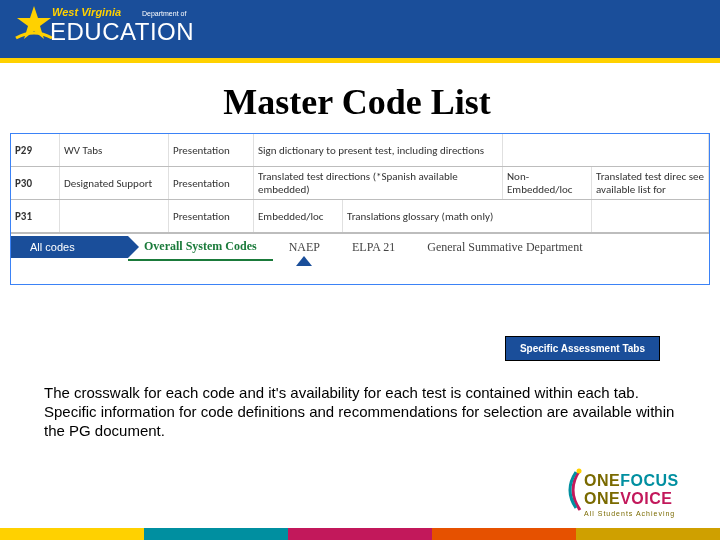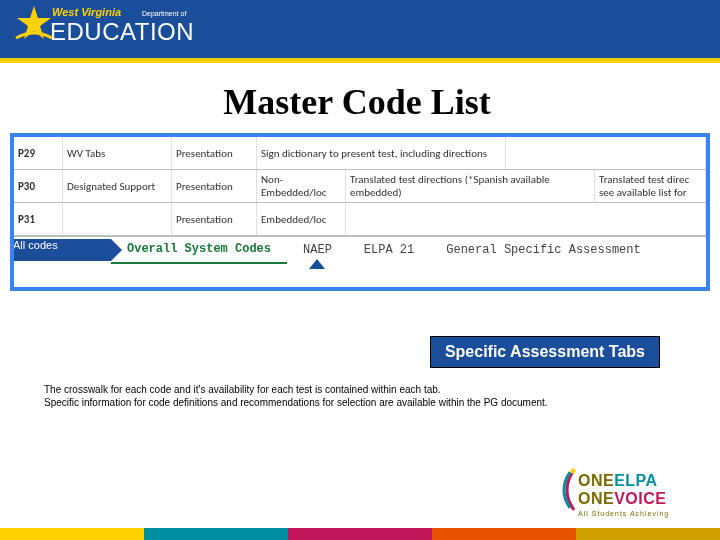--- a/index.html
+++ b/index.html
@@ -5,47 +5,47 @@
 html,body{margin:0;padding:0;width:720px;height:540px;background:#fff;font-family:Arial,Helvetica,sans-serif;overflow:hidden}
 .header-band{width:720px;height:58px;background:#1a4e9a;position:relative}
 .logo-wrap{position:absolute;left:14px;top:4px;width:220px;height:50px}
 .logo-star{position:absolute;left:0;top:0;width:40px;height:40px}
 .logo-star svg{width:40px;height:40px}
 .logo-text-top{position:absolute;left:38px;top:2px;color:#ffd100;font-size:11px;font-style:italic;font-weight:bold}
 .logo-text-sub{position:absolute;left:128px;top:6px;color:#fff;font-size:7px}
 .logo-text-main{position:absolute;left:36px;top:14px;color:#fff;font-weight:400;font-size:24px;letter-spacing:0.5px;font-family:Arial Black,Arial,sans-serif}
 .yellow-strip{width:720px;height:5px;background:#ffd100}
 .slide-title{font-family:"Times New Roman",serif;font-size:36px;text-align:center;margin:18px 6px 10px 0;color:#000}
-.screenshot-area{margin:0 10px 0 10px;border:4px solid #3b82f6;background:#fff;font-size:11px;position:relative;height:150px;overflow:hidden}
+.screenshot-area{margin:0 10px 0 10px;border:1px solid #3b82f6;background:#fff;font-size:11px;position:relative;height:150px;overflow:hidden}
 .srow{display:flex;align-items:stretch;border-bottom:1px solid #bdbdbd;height:32px}
 .scell{border-right:1px solid #e0e0e0;padding:2px 4px;display:flex;align-items:center;color:#333;font-family:Calibri,Arial,sans-serif;font-size:11px}
 .c-code{width:40px;font-weight:bold}
 .c-wv{width:100px}
 .c-pres{width:76px}
 .c-emb{width:80px}
 .c-desc{width:240px}
 .c-extra{flex:1}
 .tabs-row{display:flex;align-items:center;border-top:1px solid #bdbdbd;height:26px;position:relative;background:#fff}
-.arrow-block{width:98px;height:22px;background:#1a4e9a;color:#fff;font-size:11px;display:flex;padding-left:0;position:relative;margin-left:-1px}
+.arrow-block{width:98px;height:22px;background:#1a4e9a;color:#fff;font-size:11px;display:flex;align-items:center;padding-left:20px;position:relative;margin-left:-1px}
 .arrow-block:after{content:"";position:absolute;right:-11px;top:0;width:0;height:0;border-top:11px solid transparent;border-bottom:11px solid transparent;border-left:11px solid #1a4e9a}
-.tab{padding:0 16px;color:#444;font-family:Liberation Mono, monospace;font-size:12px;display:flex;align-items:center;height:26px;position:relative}
+.tab{padding:0 16px;color:#444;font-family:Liberation Serif, serif;font-size:12px;display:flex;align-items:center;height:26px;position:relative}
 .tab.active{color:#1a7a3a;font-weight:bold;border-bottom:2px solid #1a7a3a}
 .tab.naep{color:#444}
 .naep-arrow{position:absolute;left:50%;bottom:-10px;transform:translateX(-50%)}
 .naep-arrow svg{width:16px;height:10px}
-.callout-box{position:absolute;right:60px;top:336px;background:#1a4e9a;color:#fff;font-weight:bold;font-size:16px;padding:6px 14px;border:1px solid #000}
-.body-text{position:absolute;left:44px;top:384px;right:44px;font-size:10px;color:#000;line-height:1.25}
+.callout-box{position:absolute;right:60px;top:336px;background:#1a4e9a;color:#fff;font-weight:bold;font-size:10px;padding:6px 14px;border:1px solid #000}
+.body-text{position:absolute;left:44px;top:384px;right:44px;font-size:15px;color:#000;line-height:1.25}
 .footer-stripe{position:absolute;bottom:0;left:0;width:720px;height:12px;display:flex}
 .footer-stripe div{flex:1;height:12px}
 .f-yellow{background:#ffd100}
 .f-teal{background:#008fa0}
 .f-magenta{background:#c2185b}
 .f-orange{background:#e65100}
 .f-gold{background:#cfa000}
-.ov-logo{position:absolute;right:18px;bottom:16px;width:140px;height:52px}
+.ov-logo{position:absolute;right:12px;bottom:16px;width:140px;height:52px}
 .ov-word{font-family:Arial Black,Arial,sans-serif;font-weight:900;font-size:16px;letter-spacing:0.5px;display:flex}
 .ov-one{color:#7a6a00}
 .ov-voice{color:#008fa0}
 .ov-focus{color:#c2185b}
 .ov-tag{font-size:7px;letter-spacing:1px;color:#7a6a00;margin-top:2px}
 .ov-swoosh{position:absolute;left:-6px;top:-4px}
 .ov-swoosh svg{width:22px;height:44px}
 </style>
 </head>
 <body>
@@ -72,29 +72,30 @@
     <div class="scell c-code">P29</div>
     <div class="scell c-wv">WV Tabs</div>
     <div class="scell c-pres">Presentation</div>
     <div class="scell c-desc">Sign dictionary to present test, including directions</div>
     <div class="scell c-extra"></div>
   </div>
   <div class="srow">
     <div class="scell c-code">P30</div>
     <div class="scell c-wv">Designated Support</div>
     <div class="scell c-pres">Presentation</div>
+    <div class="scell c-desc">Translated test directions (*Spanish available embedded)</div>
     <div class="scell c-emb">Non-Embedded/loc</div>
-    <div class="scell c-desc">Translated test directions (*Spanish available embedded)</div>
     <div class="scell c-extra">Translated test direc see available list for</div>
   </div>
   <div class="srow">
     <div class="scell c-code">P31</div>
     <div class="scell c-wv"></div>
     <div class="scell c-pres">Presentation</div>
     <div class="scell c-emb">Embedded/loc</div>
+    <div class="scell c-desc">Translations glossary (math only)</div>
     <div class="scell c-extra"></div>
   </div>
   <div class="tabs-row">
     <div class="arrow-block">
       <span>All codes</span>
     </div>
     <div class="tab active">
         <span>Overall System Codes</span>
       </div>
     <div class="tab naep">
@@ -102,21 +103,21 @@
       <span class="naep-arrow">
         <svg viewBox="0 0 16 10">
             <polygon points="8,0 16,10 0,10" fill="#1a4e9a"></polygon>
           </svg>
       </span>
     </div>
     <div class="tab">
         <span>ELPA 21</span>
       </div>
     <div class="tab">
-        <span>General Specific Assessment</span>
+        <span>General Summative Department</span>
       </div>
   </div>
 </div>
 
 <div class="callout-box">
   <span>Specific Assessment Tabs</span>
 </div>
 
 <div class="body-text">
   <span style="white-space:pre-line">The crosswalk for each code and it's availability for each test is contained within each tab.
@@ -127,21 +128,21 @@
   <span class="ov-swoosh">
     <svg viewBox="0 0 22 44">
         <path d="M18 2 Q4 22 18 42" stroke="#c2185b" stroke-width="3" fill="none"></path>
         <path d="M14 4 Q2 22 14 40" stroke="#008fa0" stroke-width="3" fill="none"></path>
         <circle cx="17" cy="3" r="2.5" fill="#ffd100"></circle>
       </svg>
   </span>
   <div style="margin-left:16px">
     <div class="ov-word">
       <span class="ov-one">ONE</span>
-      <span class="ov-voice">ELPA</span>
+      <span class="ov-voice">FOCUS</span>
     </div>
     <div class="ov-word">
       <span class="ov-one">ONE</span>
       <span class="ov-focus">VOICE</span>
     </div>
     <div class="ov-tag">All Students Achieving</div>
   </div>
 </div>
 
 <div class="footer-stripe">

